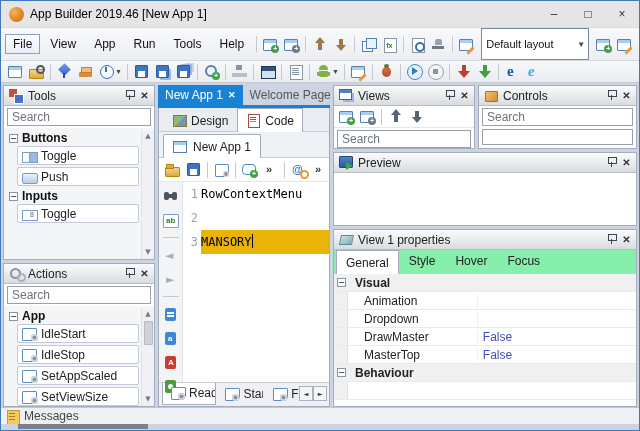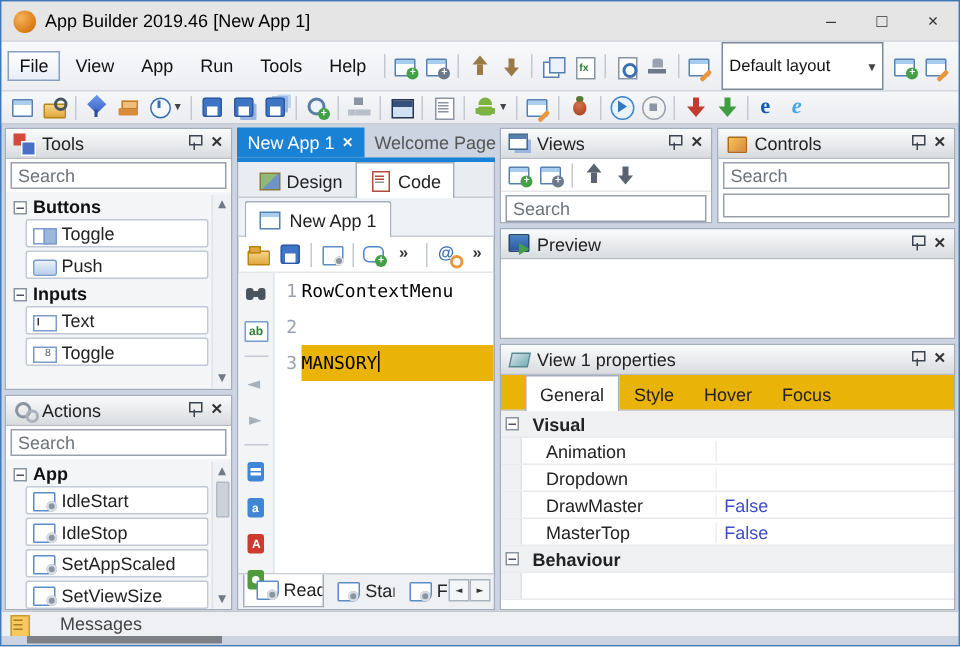--- a/index.html
+++ b/index.html
@@ -196,34 +196,34 @@
 
   
   .right{flex:1;display:flex;flex-direction:column;gap:3px;min-width:0}
   .right-top{height:64px;flex:none;display:flex;gap:3px}
   .views-panel{width:142px;flex:none}
   .controls-panel{flex:1}
   .views-tb{height:22px;display:flex;align-items:center;padding:0 2px;border-bottom:1px solid #e4e6ea;flex:none}
   .listbox{flex:1;margin:1px 3px 3px 3px;border:1px solid #98a0ac;background:#fff}
   .preview-panel{height:74px;flex:none}
   .props-panel{flex:1}
-  .prop-tabs{height:24px;flex:none;background:#eab308;display:flex;align-items:flex-end;padding-left:16px;border-bottom:1px solid #c8ccd4}
+  .prop-tabs{height:24px;flex:none;background:#86efac;display:flex;padding-left:2px;border-bottom:1px solid #c8ccd4}
   .ptab{height:21px;display:flex;align-items:center;padding:0 9px;color:#222;border:1px solid transparent;border-bottom:none}
   .ptab.active{background:#fff;border-color:#a4adbd;height:24px;margin-bottom:-1px}
   .grid{flex:1;overflow:hidden;display:flex;flex-direction:column}
   .grow{height:18px;flex:none;display:flex;align-items:center;border-bottom:1px solid #e8eaec}
   .grow .gut{width:14px;align-self:stretch;background:#eef0f2;border-right:1px solid #e0e3e6;flex:none}
   .grow.sec{background:#eef0f2;font-weight:bold}
   .grow.sec .collapse{margin-left:3px}
   .grow .pname{width:43%;padding-left:16px;white-space:nowrap;overflow:hidden;border-right:1px solid #eceef0}
   .grow.sec .pname{border-right:none;padding-left:5px;width:auto}
   .grow .pval{flex:1;padding-left:5px;color:#3f4ec4;white-space:nowrap;overflow:hidden}
 
   
-  .statusbar{height:17px;flex:none;background:#eef0f3;border-top:1px solid #c2c6ce;display:flex;align-items:center;padding-left:4px;gap:20px}
+  .statusbar{height:17px;flex:none;background:#eef0f3;border-top:1px solid #c2c6ce;display:flex;align-items:center;padding-left:4px;gap:4px}
   .statusbar .lab{color:#444}
   .bottomstrip{height:6px;flex:none;background:#ccd4e2;position:relative}
   .darkbar{position:absolute;left:17px;top:0;width:130px;height:5px;background:#7d8187}
 </style>
 </head>
 <body>
 
 <div class="window">
 
   <div class="titlebar">
@@ -393,24 +393,20 @@
                 <span class="mi mi-toggle"></span>
                 <span class="lab">Toggle</span>
               </div>
               <div class="litem">
                 <span class="mi mi-push"></span>
                 <span class="lab">Push</span>
               </div>
               <div class="section-h">
                 <span class="collapse">−</span>
                 <span>Inputs</span>
-              </div>
-              <div class="litem">
-                <span class="mi mi-text"></span>
-                <span class="lab">Text</span>
               </div>
               <div class="litem">
                 <span class="mi mi-number"></span>
                 <span class="lab">Toggle</span>
               </div>
             </div>
           <div class="vscroll">
             <button class="sarr">▲</button>
             <button class="sarr bottom">▼</button>
           </div>

